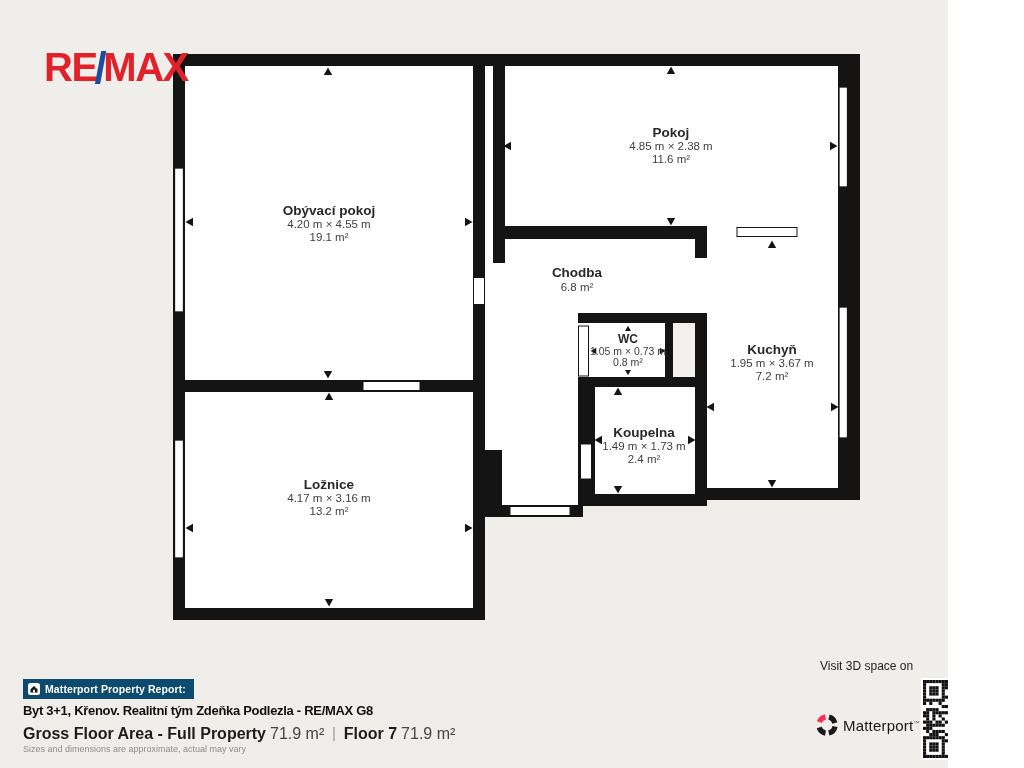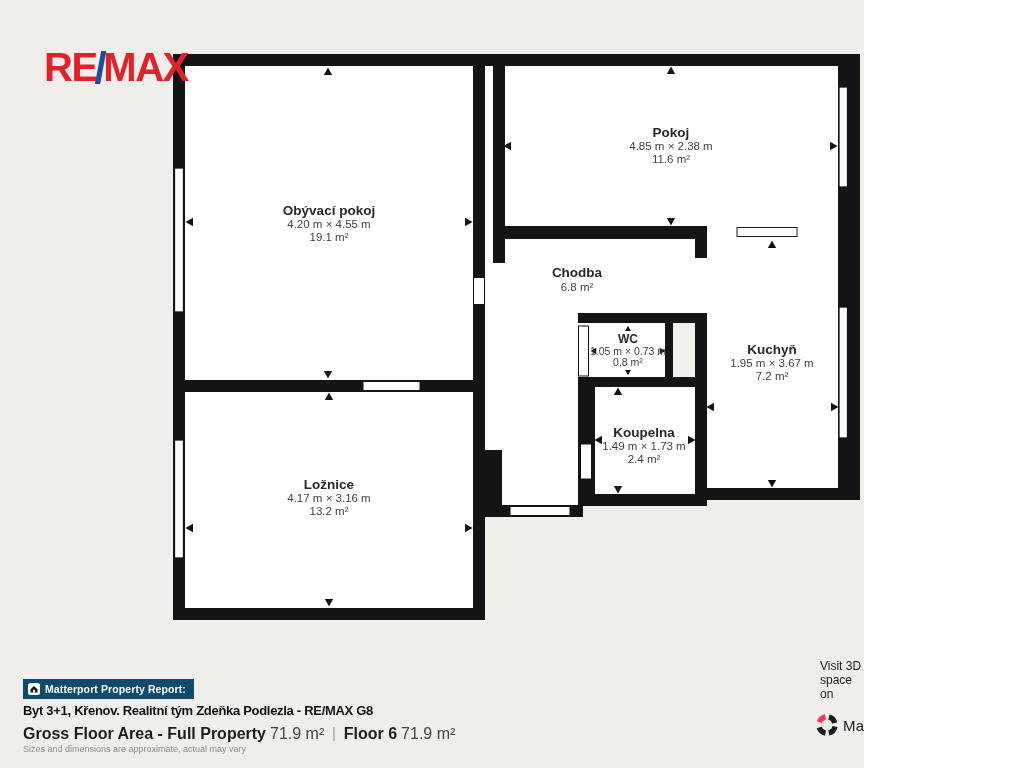--- a/index.html
+++ b/index.html
@@ -1,17 +1,17 @@
 <!DOCTYPE html>
 <html><head>
 <meta charset="utf-8">
 <style>
   html,body{margin:0;padding:0;}
-  .page{position:relative;width:864px;height:768px;background:#f0eeea;overflow:hidden;
-        font-family:"Liberation Sans","DejaVu Sans",sans-serif;}
+  .page{position:relative;width:948px;height:768px;background:#f0eeea;overflow:hidden;
+        font-family:"Liberation Sans","DejaVu Sans",sans-serif;text-align:right;}
   .plan{position:absolute;left:0;top:0;}
   
   .remax-logo{position:absolute;left:44px;top:44px;font-weight:700;font-size:40px;
               letter-spacing:-1.5px;z-index:5;line-height:1;}
   .remax-logo .re,.remax-logo .max{color:#e0232b;}
   .remax-logo .slash{color:#1c4ea0;font-size:44px;position:relative;top:2px;margin:0 -2px;}
   
   .rname{font-family:"Liberation Sans",sans-serif;font-weight:700;font-size:13.5px;fill:#282828;}
   .rdim{font-family:"Liberation Sans",sans-serif;font-size:11.5px;fill:#3e3e3e;}
   .sm .rname{font-size:12px;}
@@ -169,21 +169,21 @@
     </svg>
     <span>Matterport Property Report:</span>
   </div>
 
   <div class="listing-title">Byt 3+1, Křenov. Realitní tým Zdeňka Podlezla - RE/MAX G8</div>
 
   <div class="measures">
     <span class="b">Gross Floor Area - Full Property</span>
     <span>71.9 m²</span>
     <span class="vdiv"></span>
-    <span class="b">Floor 6</span>
+    <span class="b">Floor 7</span>
     <span>71.9 m²</span>
   </div>
 
   <div class="disclaimer">Sizes and dimensions are approximate, actual may vary</div>
 
   <div class="visit">Visit 3D space on</div>
 
   <div class="mp-brand">
     <svg width="24" height="24" viewBox="0 0 24 24">
       <g fill="none" stroke="#1a1a1a" stroke-width="5.2">

